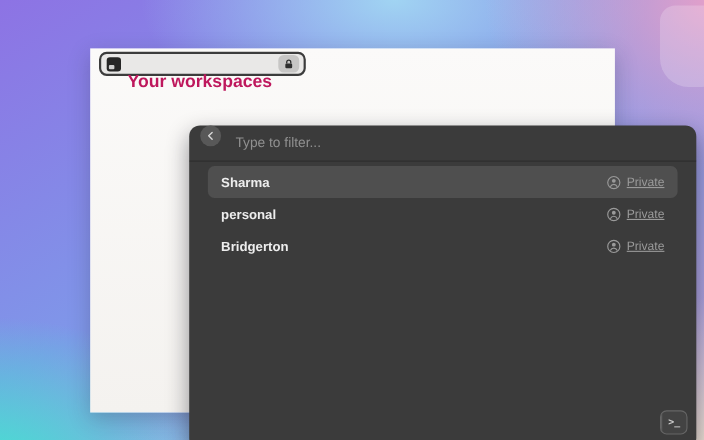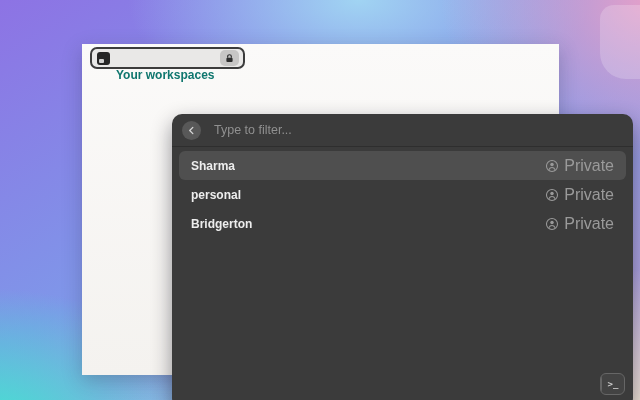--- a/index.html
+++ b/index.html
@@ -33,54 +33,54 @@
     background:#e9e8e7; border:2px solid #3c3c3c; border-radius:7px;
     padding:0 4px 0 5px; cursor:pointer;
   }
   .app-logo {
     width:13px; height:13px; background:#262626; border-radius:3px; position:relative;
   }
   .app-logo::after {
     content:""; position:absolute; left:2px; bottom:2px; width:5px; height:4px;
     background:#cfcfcf; border-radius:1px;
   }
-  .ws-pill-label { font-size:12px; font-weight:700; color:#0f766e; white-space:nowrap;margin-top:34px; }
+  .ws-pill-label { font-size:16px; font-weight:700; color:#be185d; white-space:nowrap;margin-top:34px; }
   .lock-chip {
     width:19px; height:16px; background:#c7c6c5; border-radius:5px;
     display:flex; align-items:center; justify-content:center;
   }
   
   .panel {
     position:absolute; left:90px; top:70px; width:461px; height:294px;
     background:#3b3b3b; border-radius:10px;
     box-shadow:0 8px 20px rgba(20,20,30,.45);
     display:flex; flex-direction:column;
   }
   .filter-row {
-    height:33px; display:flex; align-items:center; gap:13px; padding:0 10px;
+    height:33px; display:flex; gap:13px; padding:0 10px;
     border-bottom:1px solid rgba(0,0,0,.22); flex:0 0 auto;
   }
   .back-btn {
     width:19px; height:19px; border-radius:50%; background:#585858;
     display:flex; align-items:center; justify-content:center; cursor:pointer; flex:0 0 auto;
   }
   .filter-input {
     background:transparent; border:none; outline:none; color:#e8e8e8;
     font-family:"Liberation Sans", sans-serif; font-size:12.5px; flex:1;
   }
   .filter-input::placeholder { color:#909090; }
-  .list { padding:4px 0; flex:1 1 auto; }
+  .list { padding:4px 10px; flex:1 1 auto; }
   .row {
     height:29px; margin:0 7px; padding:0 12px; border-radius:6px;
     display:flex; align-items:center; justify-content:space-between; cursor:pointer;
   }
   .row.selected { background:#4f4f4f; }
   .row-name { font-size:12px; font-weight:600; color:#ededed; }
   .row-vis { display:flex; align-items:center; gap:5px; }
-  .row-vis span { font-size:16px; color:#9a9a9a; }
+  .row-vis span { font-size:11px; color:#9a9a9a;text-decoration:underline; }
   .footer {
     flex:0 0 auto; display:flex; justify-content:flex-end; padding:0 8px 13px 0;
   }
   .action-group {
     display:flex; align-items:stretch; height:22px;
     border:1px solid #666666; border-radius:6px; background:#434343; overflow:hidden;
   }
   .action-main {
     display:flex; align-items:center; padding:0 9px; cursor:pointer;
     font-size:11.5px; font-weight:700; color:#f2f2f2; white-space:nowrap;

